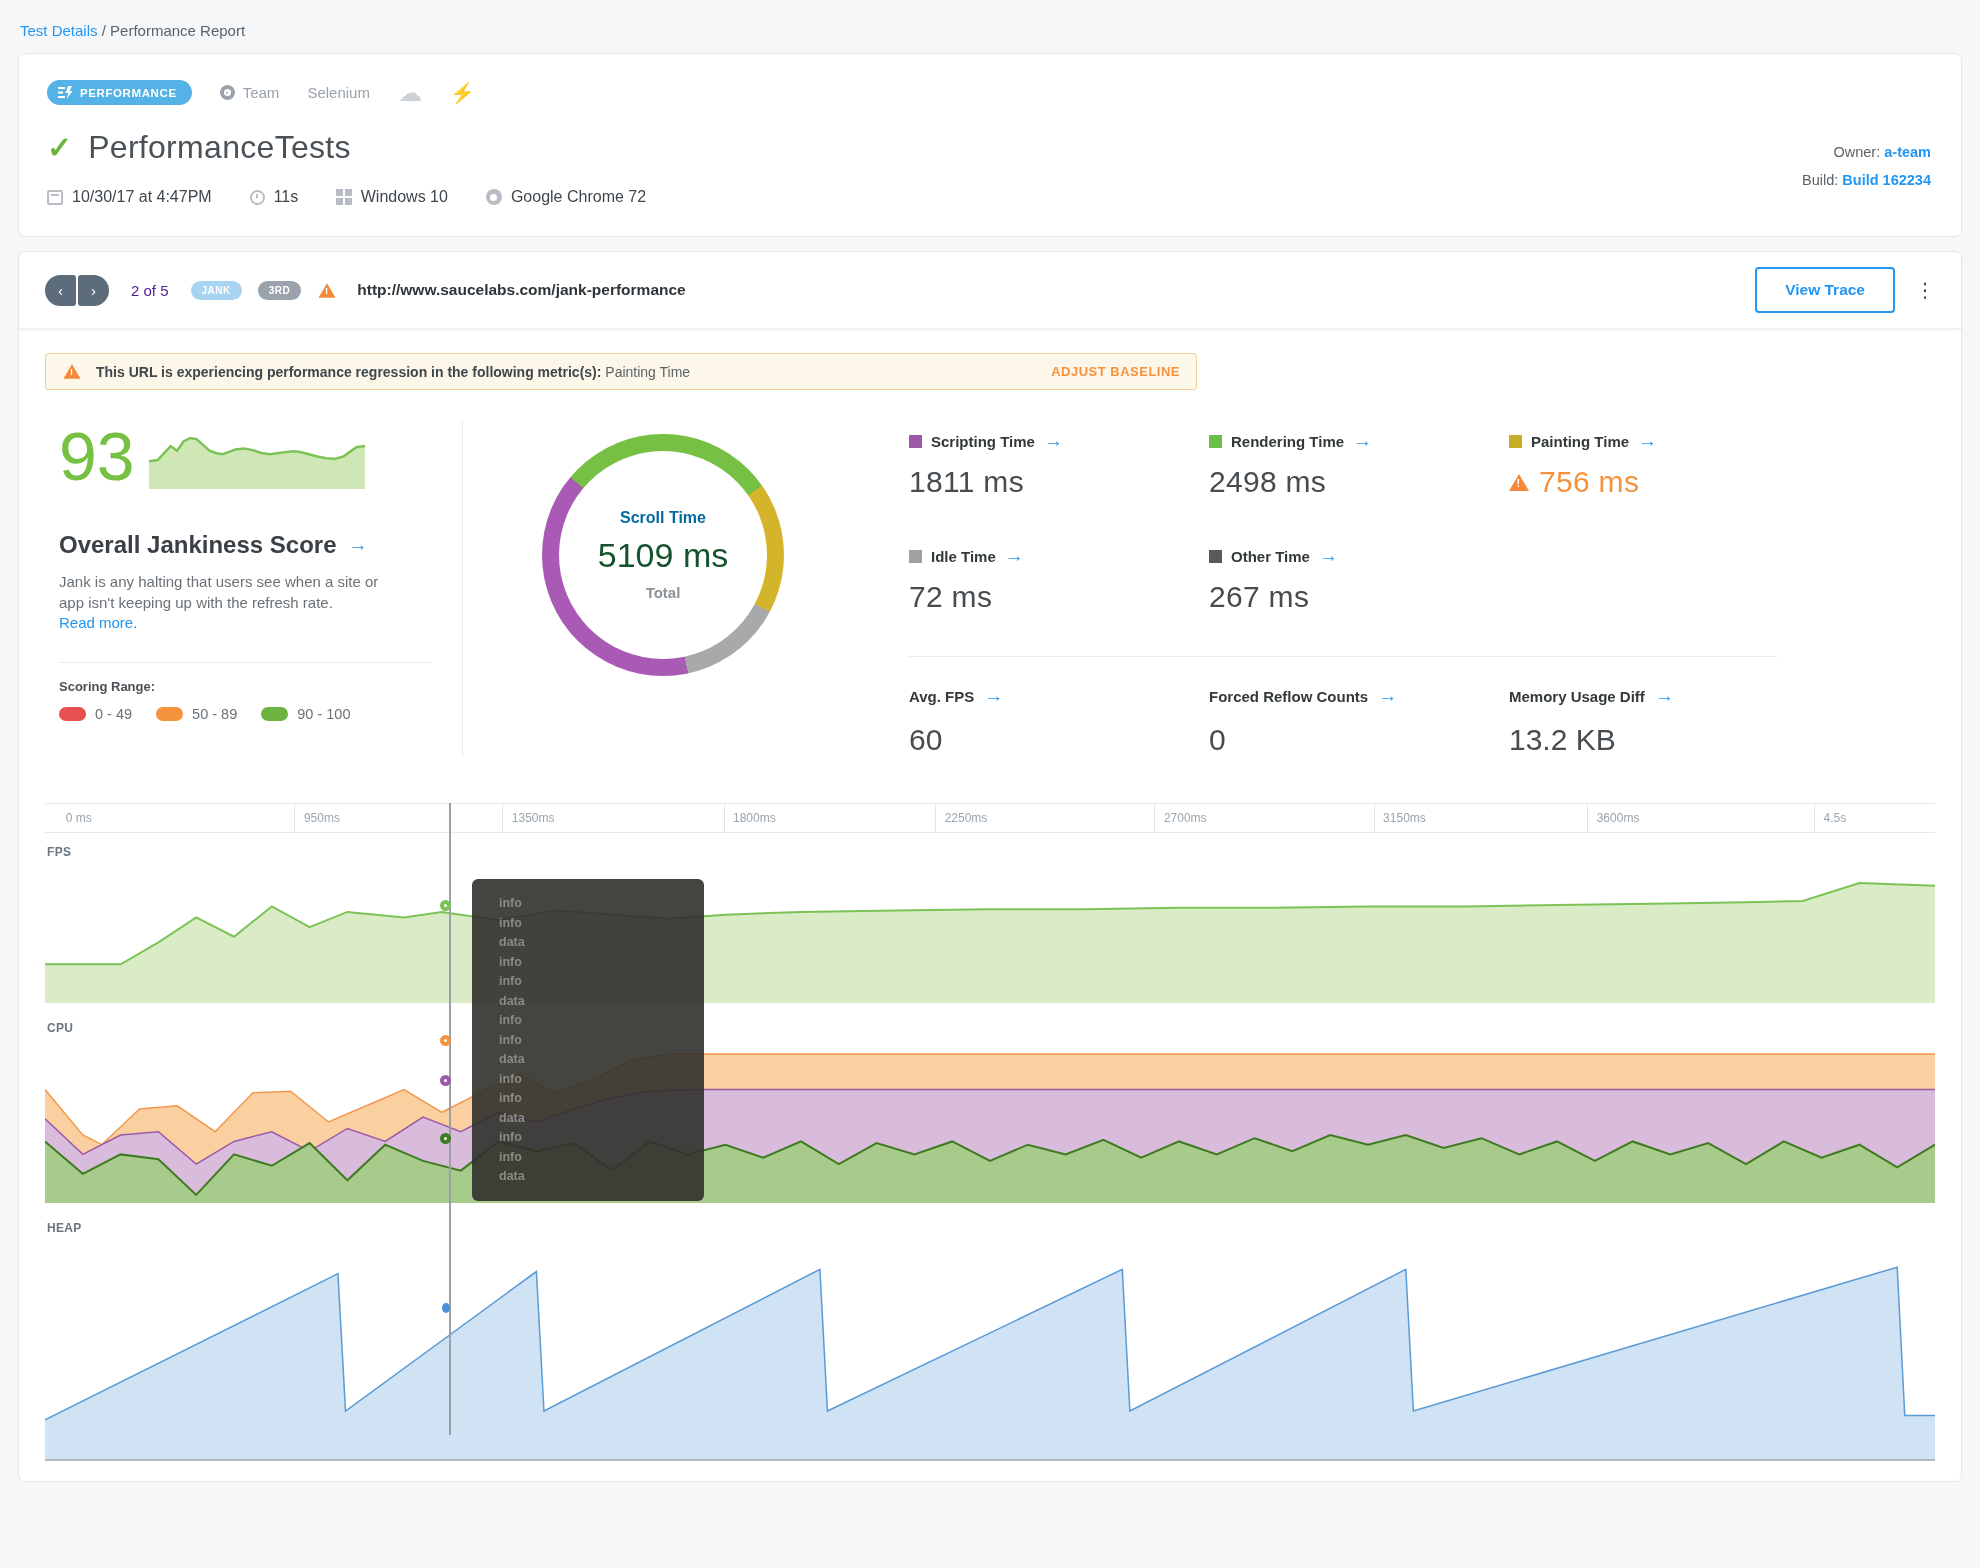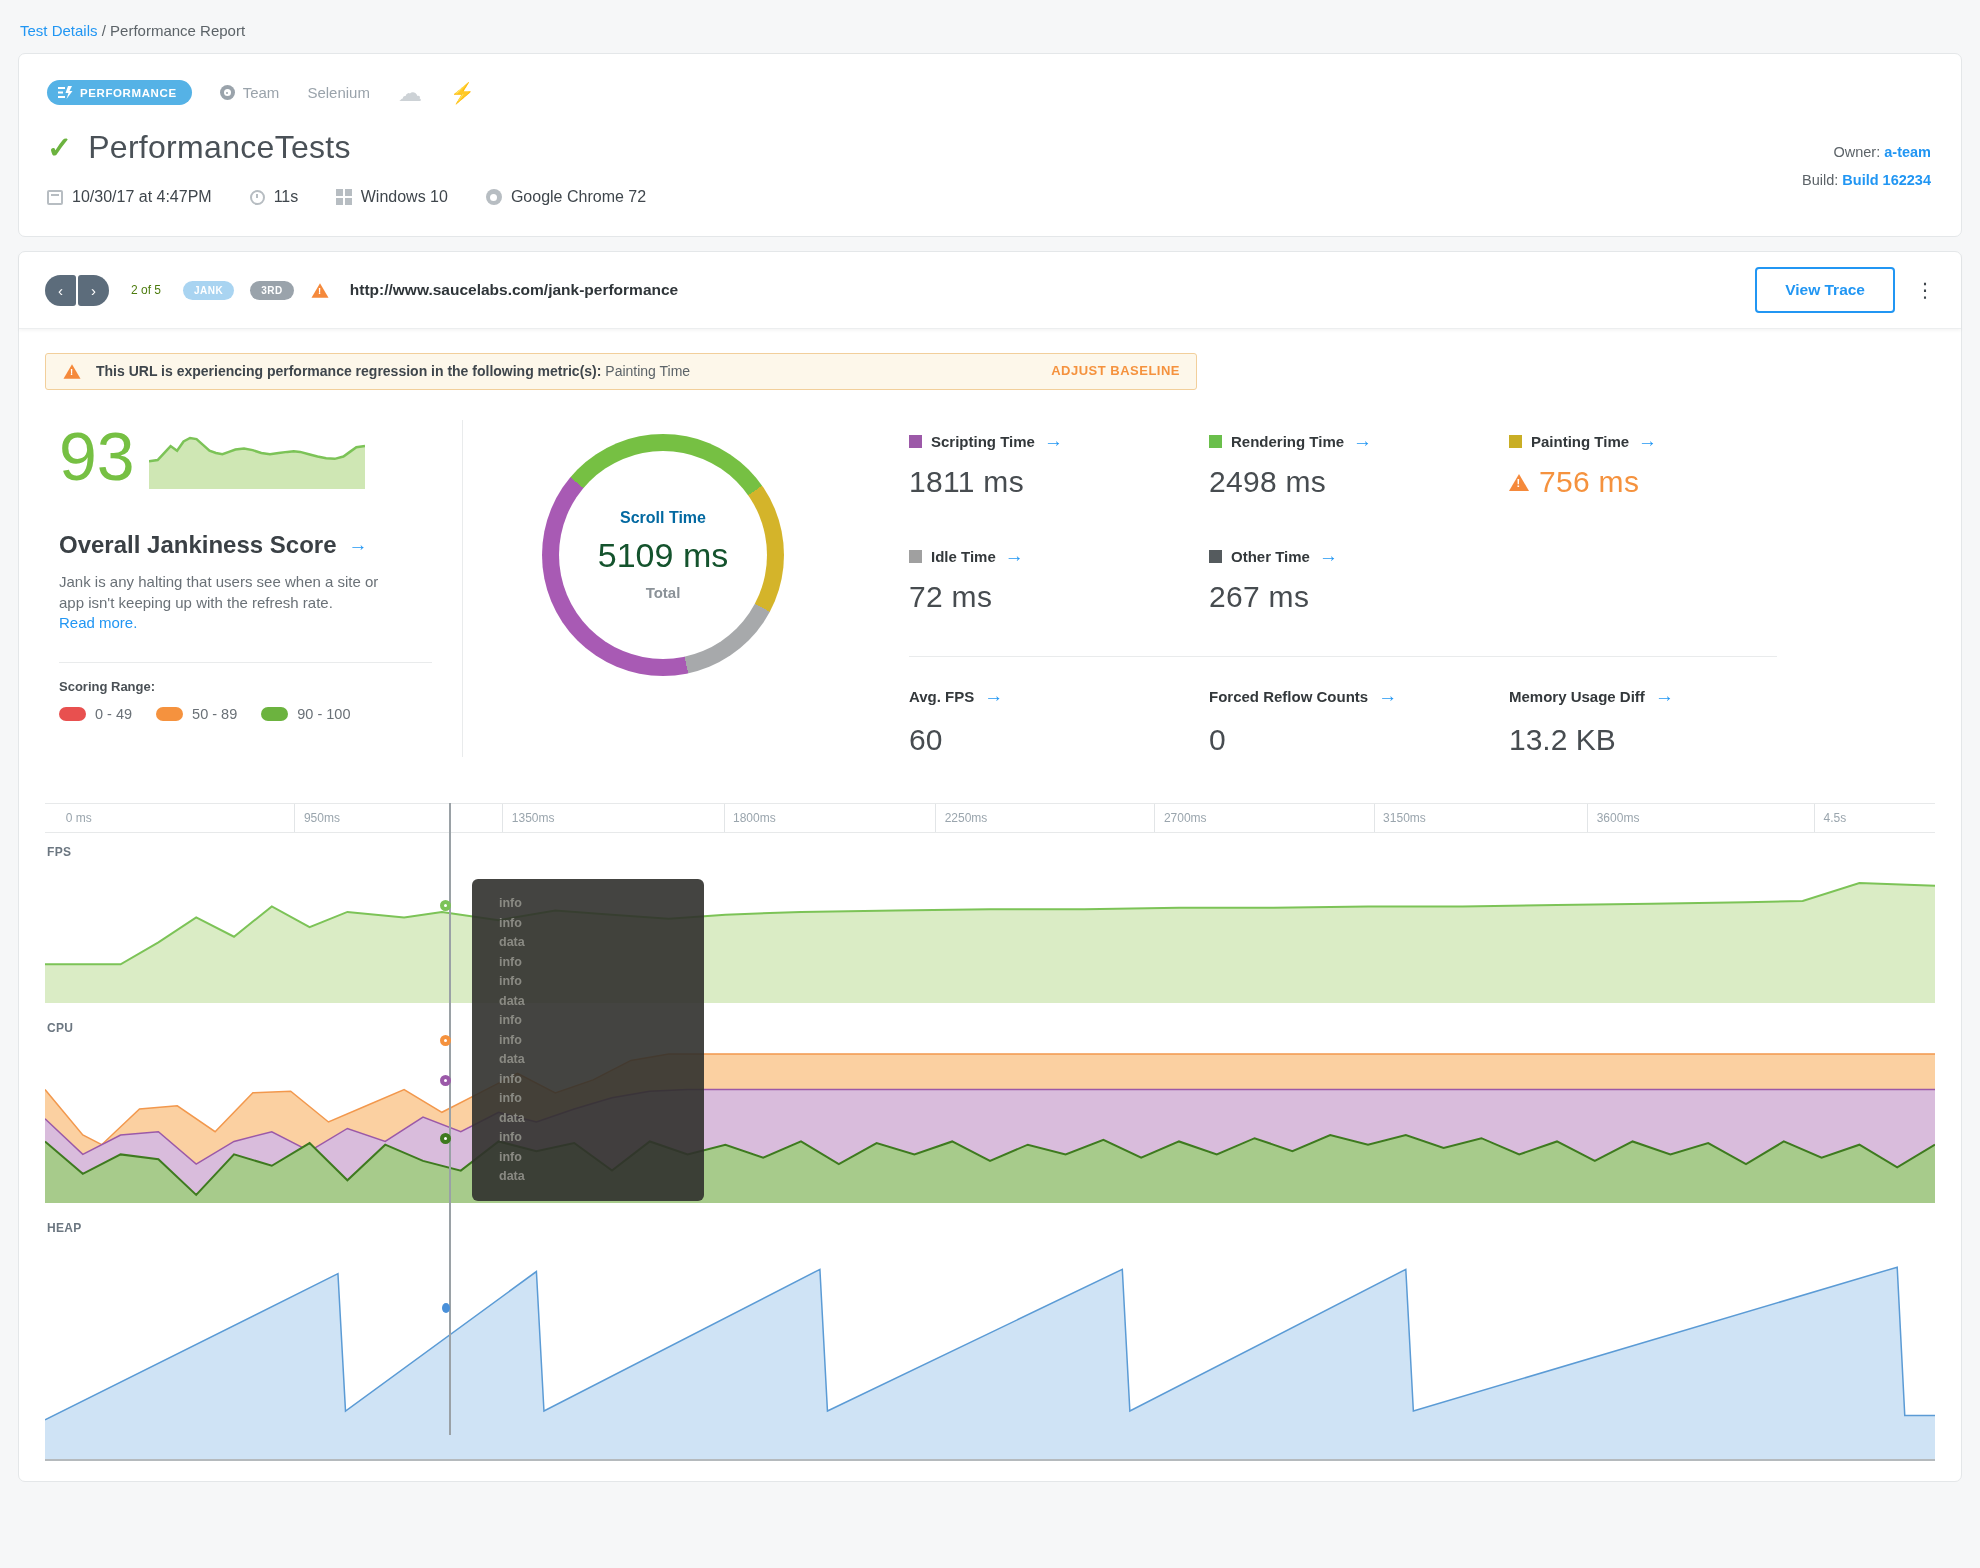--- a/index.html
+++ b/index.html
@@ -43,36 +43,36 @@
   .owner-block a { color:#2196f3; font-weight:bold; text-decoration:none; cursor:pointer; }
 
   
   .main-card { padding-bottom:20px; }
   .nav-row { display:flex; align-items:center; gap:16px; padding:15px 26px; border-bottom:1px solid #eceeef;
     box-shadow:0 2px 3px rgba(0,0,0,.04); position:relative; }
   .pager { display:flex; gap:2px; }
   .pager button { width:31px; height:31px; border:none; background:#5c6c7b; color:#fff; font-size:15px; cursor:pointer; }
   .pager .prev { border-radius:16px 3px 3px 16px; }
   .pager .next { border-radius:3px 16px 16px 3px; }
-  .nav-pos { font-size:12px; color:#4d7c0f; margin:0 6px; }
+  .nav-pos { font-size:15px; color:#4c1d95; margin:0 6px; }
   .pill { color:#fff; font-size:10px; font-weight:bold; letter-spacing:.5px; padding:4px 11px; border-radius:10px; }
   .pill.jank { background:#a9d4f1; }
   .pill.ord { background:#9aa3ab; }
   .nav-url { font-size:15.5px; font-weight:bold; color:#2f3539; margin-left:4px; }
   .nav-right { margin-left:auto; display:flex; align-items:center; gap:20px; }
   .view-trace { background:#fff; border:2px solid #2196f3; border-radius:4px; color:#2196f3;
     font-weight:bold; font-size:15.5px; padding:12px 28px; cursor:pointer; font-family:inherit; }
   .kebab { font-size:20px; color:#3f464c; cursor:pointer; letter-spacing:0; }
 
   .warn-tri { display:inline-block; position:relative; width:0; height:0;
     border-left:10px solid transparent; border-right:10px solid transparent; border-bottom:17px solid #f5893b; }
   .warn-tri::after { content:"!"; position:absolute; left:-2.5px; top:3px; color:#fff; font-size:11px; font-weight:bold; }
   .warn-tri.small { transform:scale(.85); }
 
-  .alert { display:flex; align-items:flex-start; gap:14px; margin:24px 26px 0; width:1152px;
+  .alert { display:flex; align-items:center; gap:14px; margin:24px 26px 0; width:1152px;
     background:#fdf7ea; border:1px solid #f2cf9b; border-radius:3px; padding:9px 16px; font-size:14px; }
   .alert-bold { font-weight:bold; color:#3f464c; }
   .alert-metric { color:#5c6368; }
   .alert-action { margin-left:auto; color:#f5923e; font-weight:bold; font-size:13px; letter-spacing:.5px; cursor:pointer; }
 
   
   .content { display:flex; padding:30px 26px 34px; }
   .score-col { width:418px; padding:4px 30px 0 14px; border-right:1px solid #e9ebec; }
   .score-row { display:flex; align-items:flex-end; gap:14px; }
   .score-num { font-size:68px; color:#76c043; line-height:.95; }

